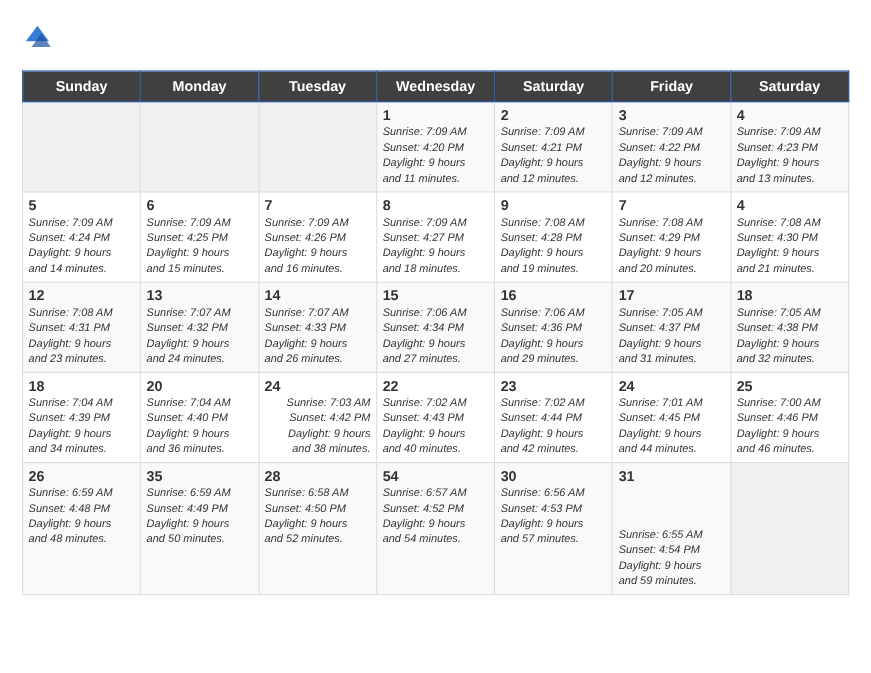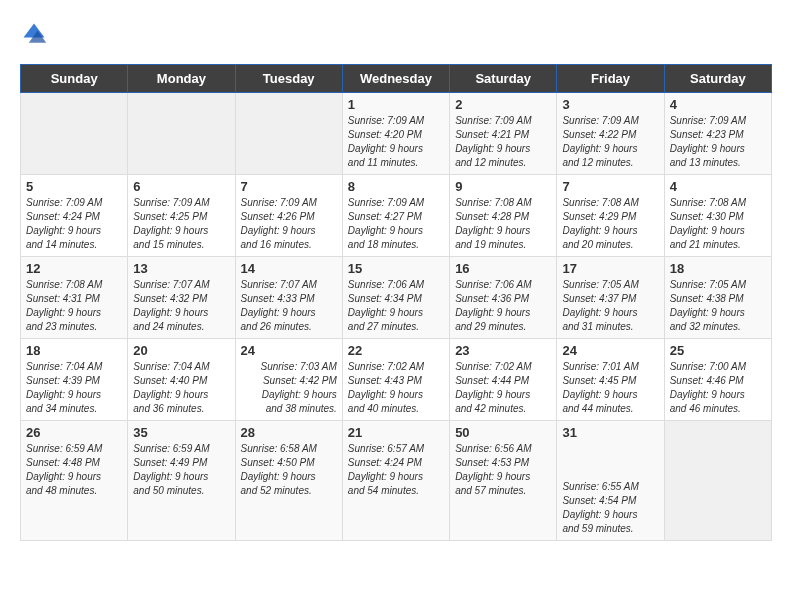--- a/index.html
+++ b/index.html
@@ -323,28 +323,28 @@
 and 50 minutes.</div>
         </td>
         <td>
           <span class="day-number">28</span>
           <div class="day-info" style="white-space: pre-line;">Sunrise: 6:58 AM
 Sunset: 4:50 PM
 Daylight: 9 hours
 and 52 minutes.</div>
         </td>
         <td>
-          <span class="day-number">21</span>
+          <span class="day-number">54</span>
           <div class="day-info" style="white-space: pre-line;">Sunrise: 6:57 AM
-Sunset: 4:24 PM
+Sunset: 4:52 PM
 Daylight: 9 hours
 and 54 minutes.</div>
         </td>
         <td>
-          <span class="day-number">50</span>
+          <span class="day-number">30</span>
           <div class="day-info" style="white-space: pre-line;">Sunrise: 6:56 AM
 Sunset: 4:53 PM
 Daylight: 9 hours
 and 57 minutes.</div>
         </td>
         <td>
           <span class="day-number">31</span>
           <div class="day-info" style="white-space: pre-line; margin-top: 40px;">Sunrise: 6:55 AM
 Sunset: 4:54 PM
 Daylight: 9 hours

